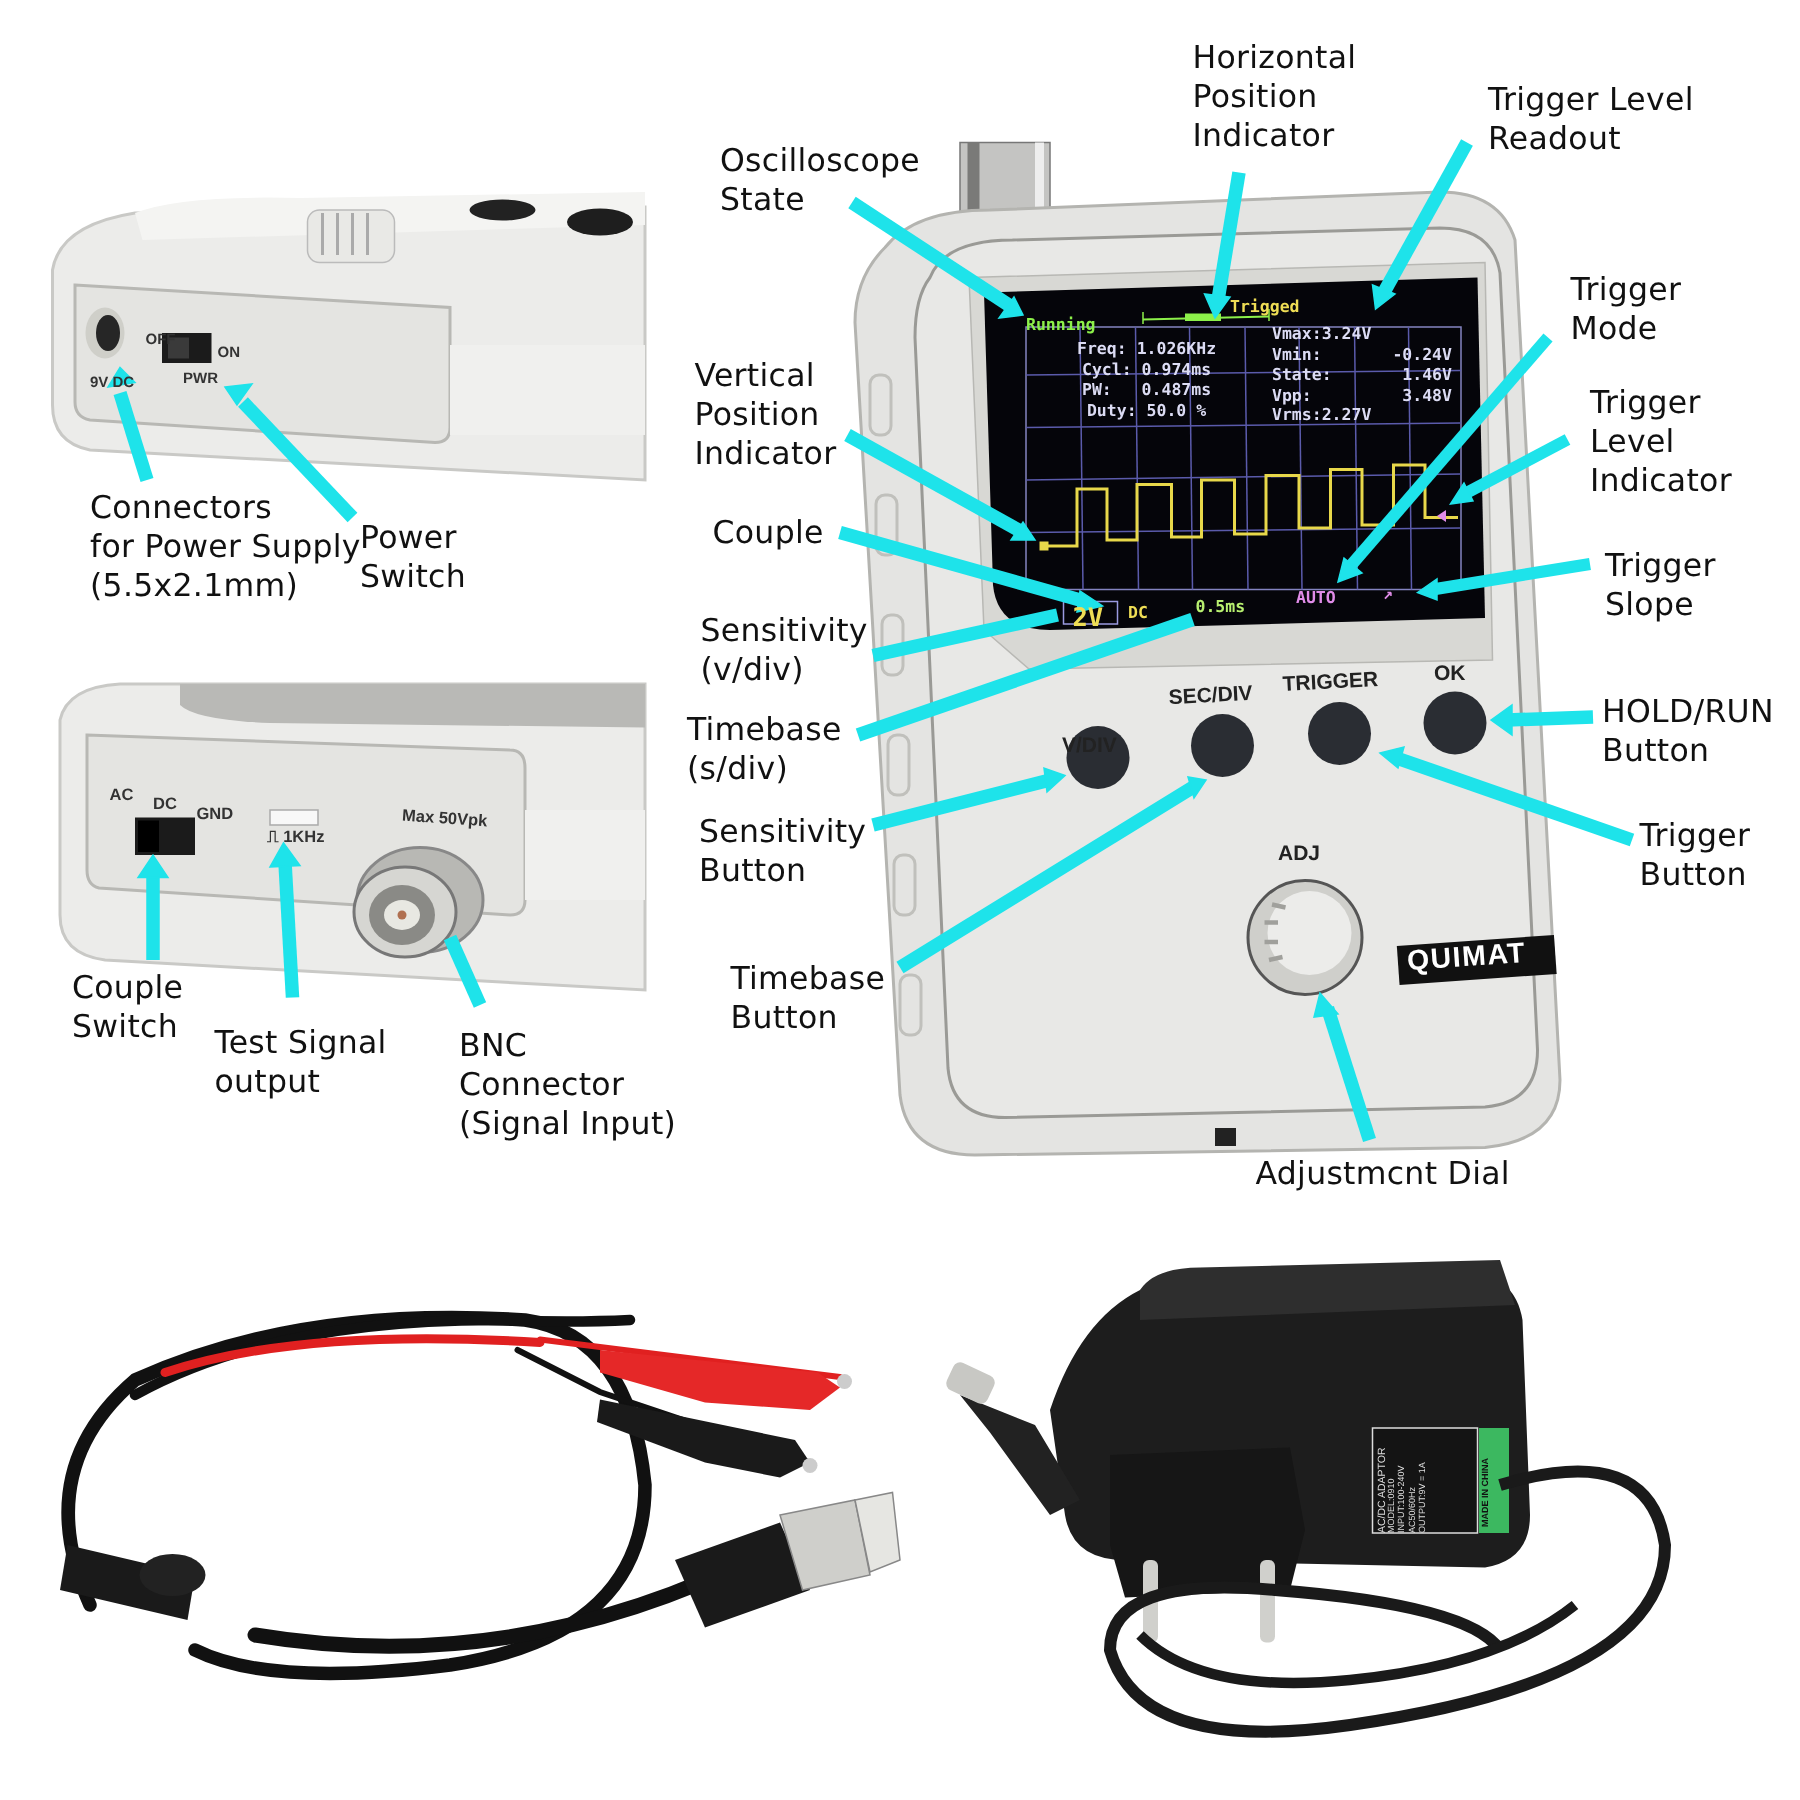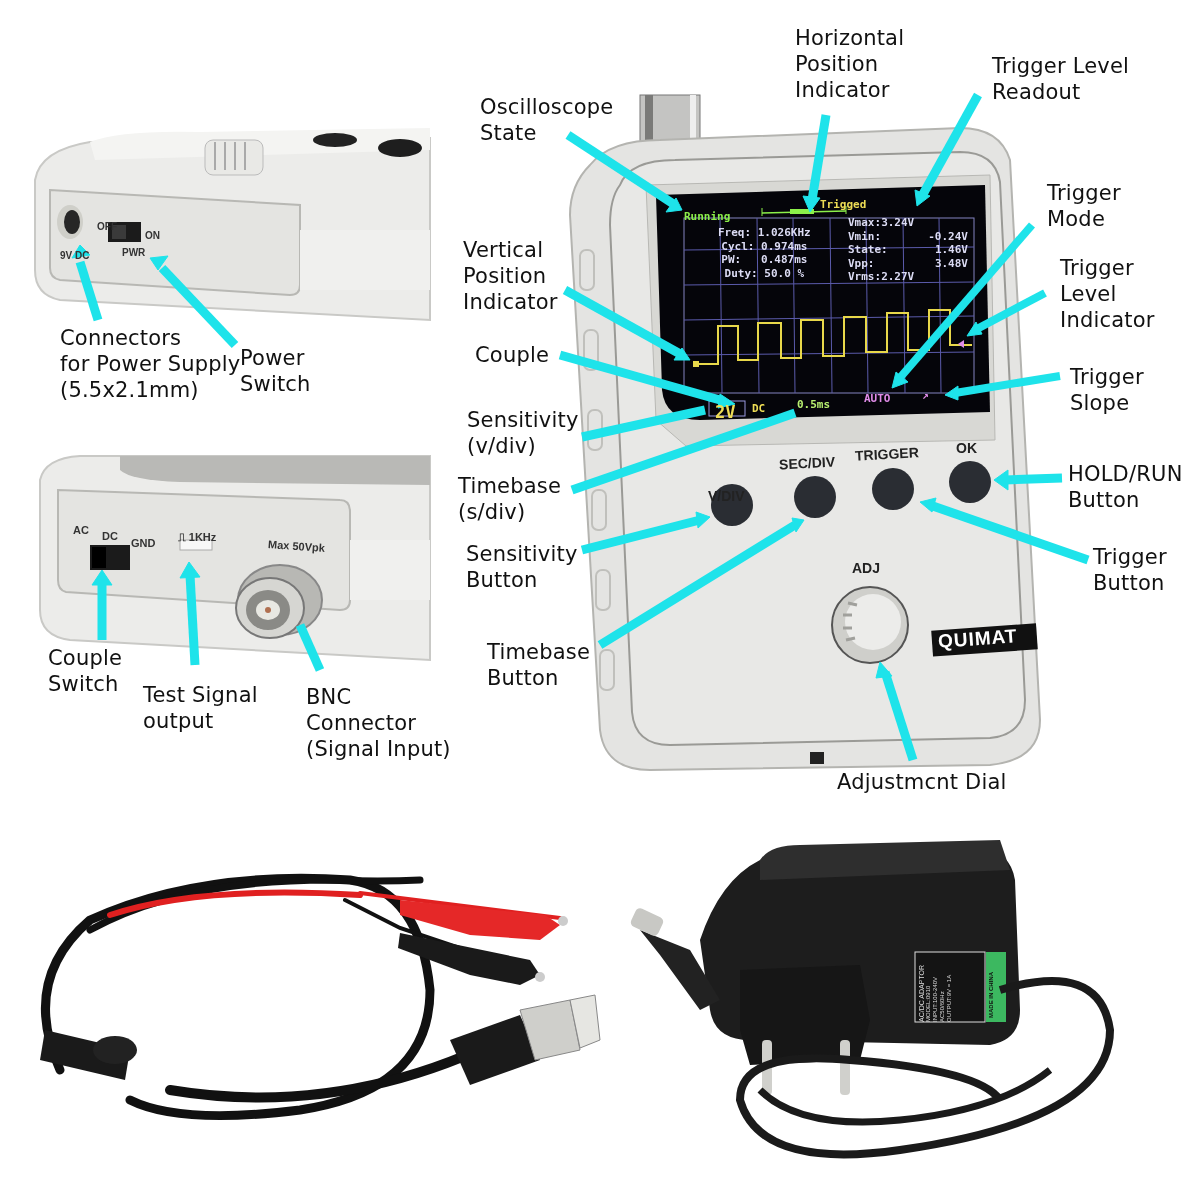--- a/index.html
+++ b/index.html
@@ -226,21 +226,21 @@
 </svg>
 
 <div class="abs" style="left:60px;top:250px;font:bold 10px 'Liberation Sans',sans-serif;color:#333;">9V DC</div>
 <div class="abs" style="left:97px;top:221px;font:bold 10px 'Liberation Sans',sans-serif;color:#333;">OFF</div>
 <div class="abs" style="left:145px;top:230px;font:bold 10px 'Liberation Sans',sans-serif;color:#333;">ON</div>
 <div class="abs" style="left:122px;top:247px;font:bold 10px 'Liberation Sans',sans-serif;color:#333;">PWR</div>
 
 <div class="abs" style="left:73px;top:524px;font:bold 11px 'Liberation Sans',sans-serif;color:#333;">AC</div>
 <div class="abs" style="left:102px;top:530px;font:bold 11px 'Liberation Sans',sans-serif;color:#333;">DC</div>
 <div class="abs" style="left:131px;top:537px;font:bold 11px 'Liberation Sans',sans-serif;color:#333;">GND</div>
-<div class="abs" style="left:178px;top:531px;font:bold 11px 'Liberation Sans',sans-serif;color:#333;"><span>⎍</span> <span>1KHz</span></div>
+<div class="abs" style="left:178px;top:552px;font:bold 11px 'Liberation Sans',sans-serif;color:#333;"><span>⎍</span> <span>1KHz</span></div>
 <div class="abs" style="left:268px;top:540px;font:bold 11px 'Liberation Sans',sans-serif;color:#333;transform:rotate(4deg);">Max 50Vpk</div>
 
 <div class="abs lcd" style="left:684px;top:210px;font-size:11px;color:#8cf04a;">Running</div>
 <div class="abs lcd" style="left:820px;top:198px;font-size:11px;color:#eedd55;">Trigged</div>
 
 <div class="abs lcd" style="left:718px;top:226px;font-size:11px;line-height:13.5px;color:#dcdcf4;text-align:center;">
   <div><span>Freq:</span> <span>1.026KHz</span></div>
   <div><span>Cycl:</span> <span>0.974ms</span></div>
   <div><span>PW:</span>&nbsp;&nbsp;&nbsp;<span>0.487ms</span></div>
   <div><span>Duty:</span> <span>50.0 %</span></div>

